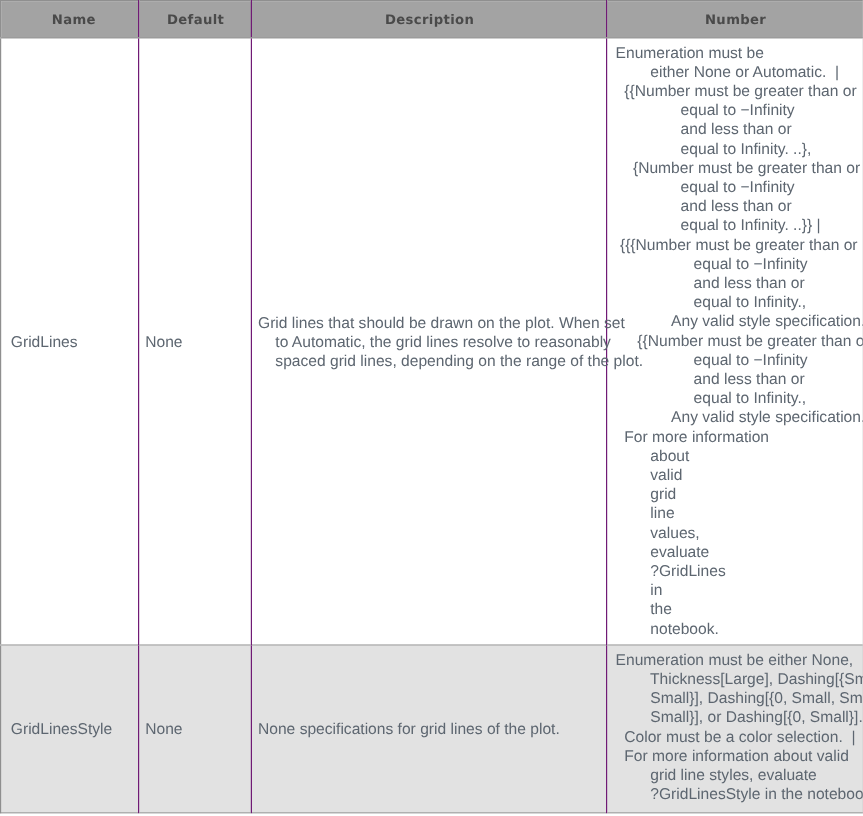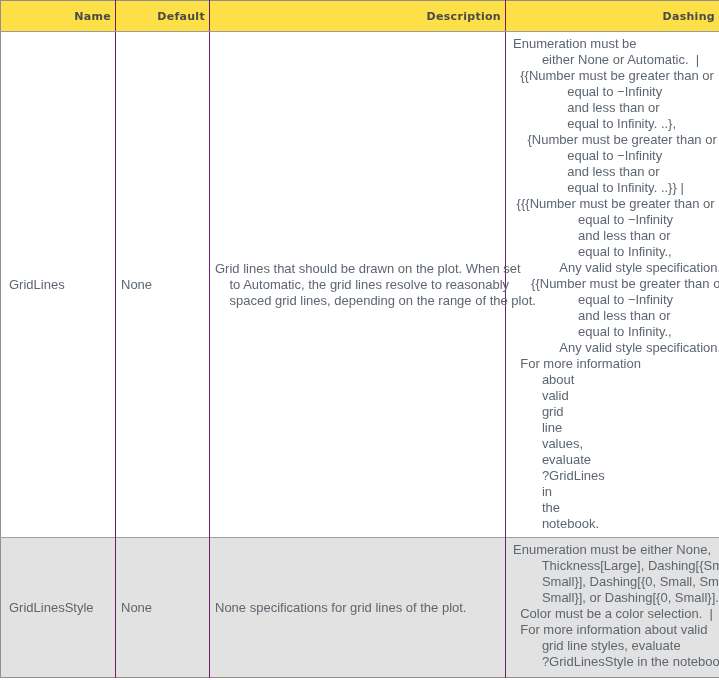--- a/index.html
+++ b/index.html
@@ -16,27 +16,27 @@
     color: #5d6670;
     margin: 0;
   }
   .doc-table, .doc-table td, .doc-table th {
     box-sizing: border-box;
   }
   .doc-table {
     border: 1px solid #8f8f8f;
   }
   th {
-    background: #fde047;
+    background: #a3a3a3;
     font-family: "DejaVu Sans", sans-serif;
     font-weight: bold;
     font-size: 11px;
     letter-spacing: 0.3px;
     color: #4a4a4a;
-    text-align: right;
+    text-align: center;
     height: 31px;
     padding: 0 4px 0 5px;
     border-bottom: 1px solid #9a9a9a;
     vertical-align: middle;
   }
   th.first { padding-left: 11px; }
   td {
     font-size: 13px;
     line-height: 16px;
     vertical-align: middle;
@@ -68,21 +68,21 @@
     <col class="c-name">
       <col class="c-def">
       <col class="c-desc">
       <col class="c-pat">
   </colgroup>
   <thead>
     <tr>
       <th class="first">Name</th>
       <th>Default</th>
       <th>Description</th>
-      <th>Dashing</th>
+      <th>Number</th>
     </tr>
   </thead>
   <tbody>
     <tr class="row-odd">
       <td class="name-col">GridLines</td>
       <td>None</td>
       <td class="multiline">Grid lines that should be drawn on the plot. When set
     to Automatic, the grid lines resolve to reasonably
     spaced grid lines, depending on the range of the plot.</td>
       <td class="pattern-col multiline">Enumeration must be

